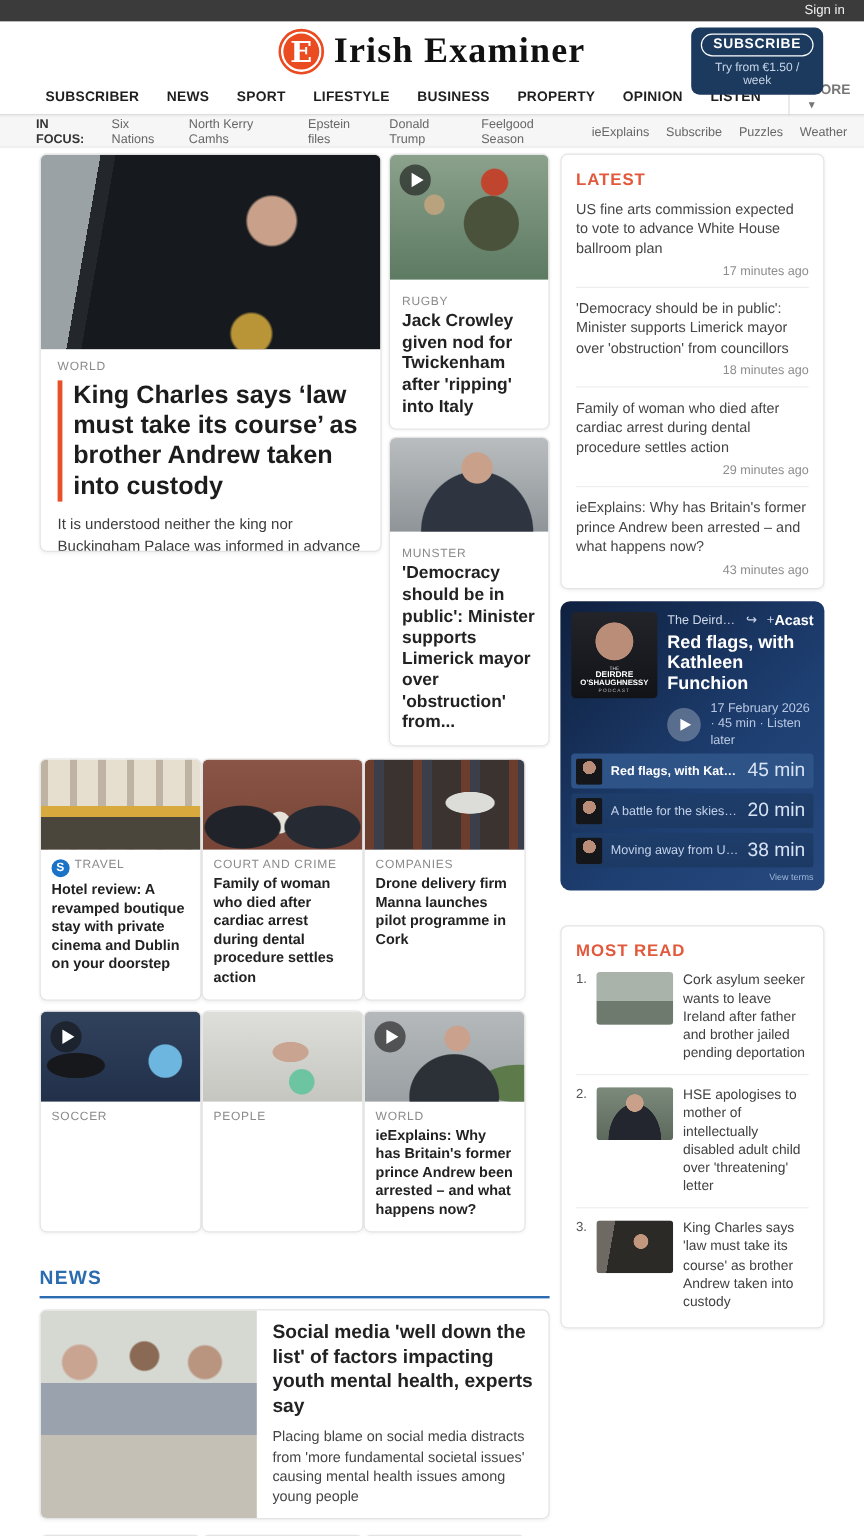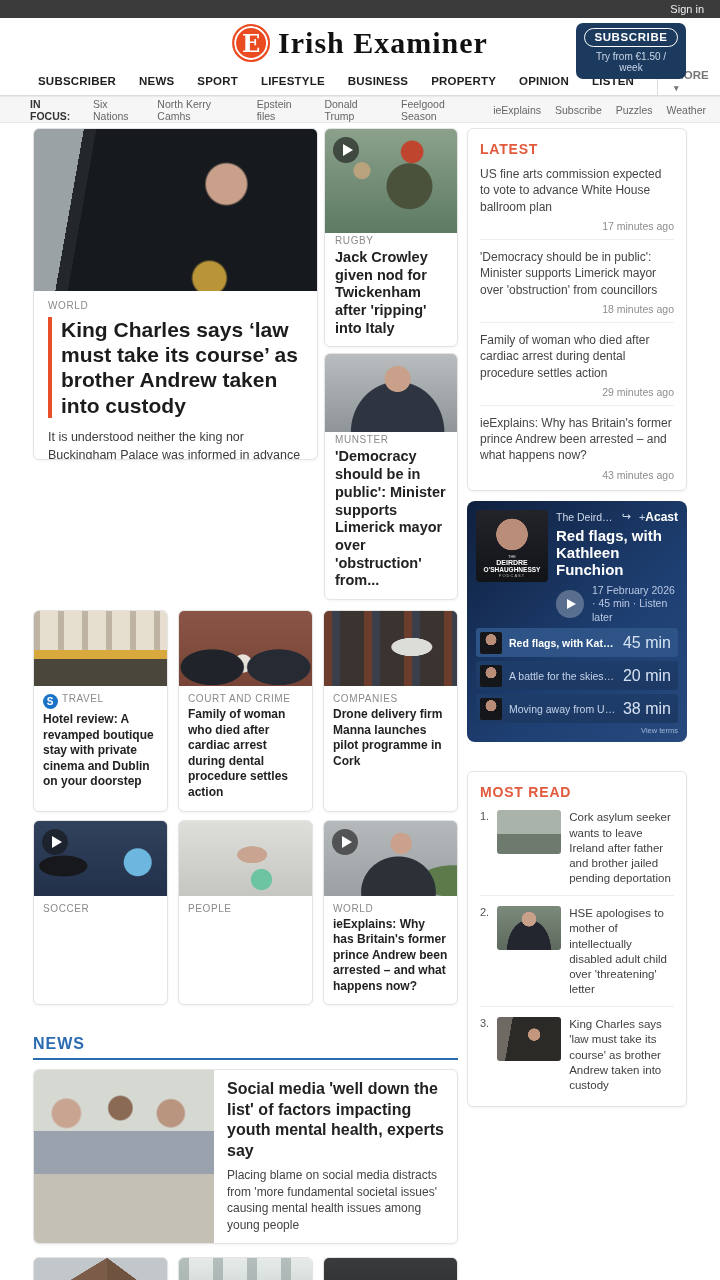--- a/index.html
+++ b/index.html
@@ -38,26 +38,26 @@
   .cat { font-size:10px; color:#8a8a8a; letter-spacing:.6px; text-transform:uppercase; }
   
   .topgrid { display:flex; }
   .main-card { width:285px; height:332px; }
   .main-card .img { height:162px; }
   .main-body { padding:9px 14px; }
   .main-h { border-left:4px solid #e8502a; padding-left:9px; font-size:21px; font-weight:bold; line-height:1.2; color:#1c1c1c; margin:6px 0 11px; cursor:pointer; }
   .standfirst { font-size:12.5px; color:#3c3c3c; line-height:1.42; }
   .midcol { width:134px; margin-left:6px; }
   .midcard .img { height:104px; }
-  .midcard .body { padding:2px 10px 9px; }
+  .midcard .body { padding:13px 10px 9px; }
   .midcard .t { font-size:14.5px; font-weight:bold; line-height:1.22; margin-top:3px; cursor:pointer; }
   .midcard2 { margin-top:6px; }
   .midcard2 .img { height:78px; }
   
-  .row3 { display:flex; gap:10px; }
+  .row3 { display:flex; }
   .row3 .card { width:135px; }
   .row3 .img { height:75px; }
   .row3 .body { padding:7px 9px 10px; }
   .row3 .t { font-size:12px; font-weight:bold; line-height:1.3; margin-top:3px; cursor:pointer; }
   .sbadge { display:inline-flex; width:15px; height:15px; border-radius:50%; background:#1a73c6; color:#fff; font-size:10px; font-weight:bold;
     align-items:center; justify-content:center; margin-right:4px; vertical-align:-3px; }
   
   .latest { padding:12px 12px 2px; }
   .sidehead { font-size:14px; font-weight:bold; color:#e2593c; letter-spacing:.8px; }
   .latest .item { padding:9px 0 7px; border-bottom:1px solid #eee; }

